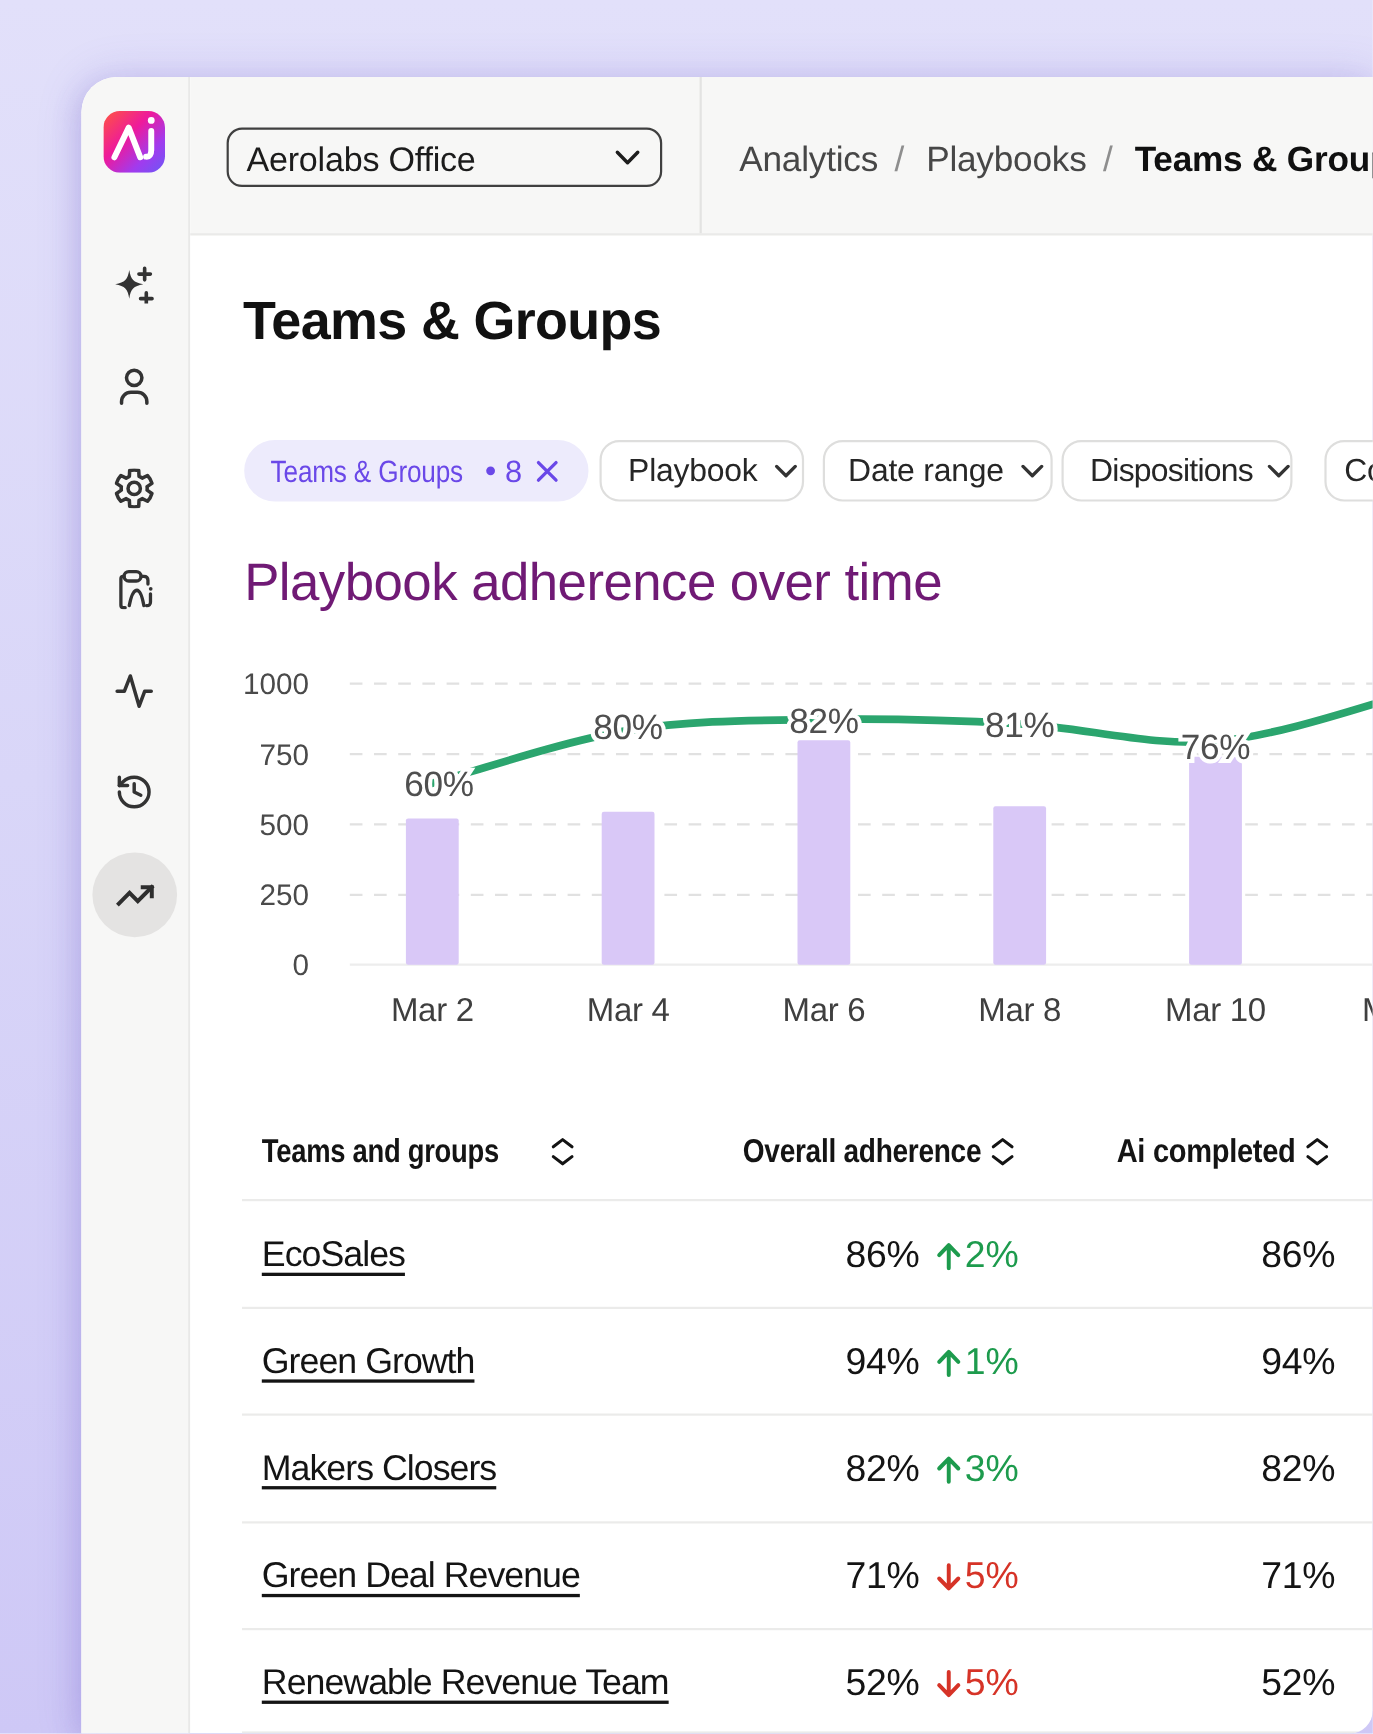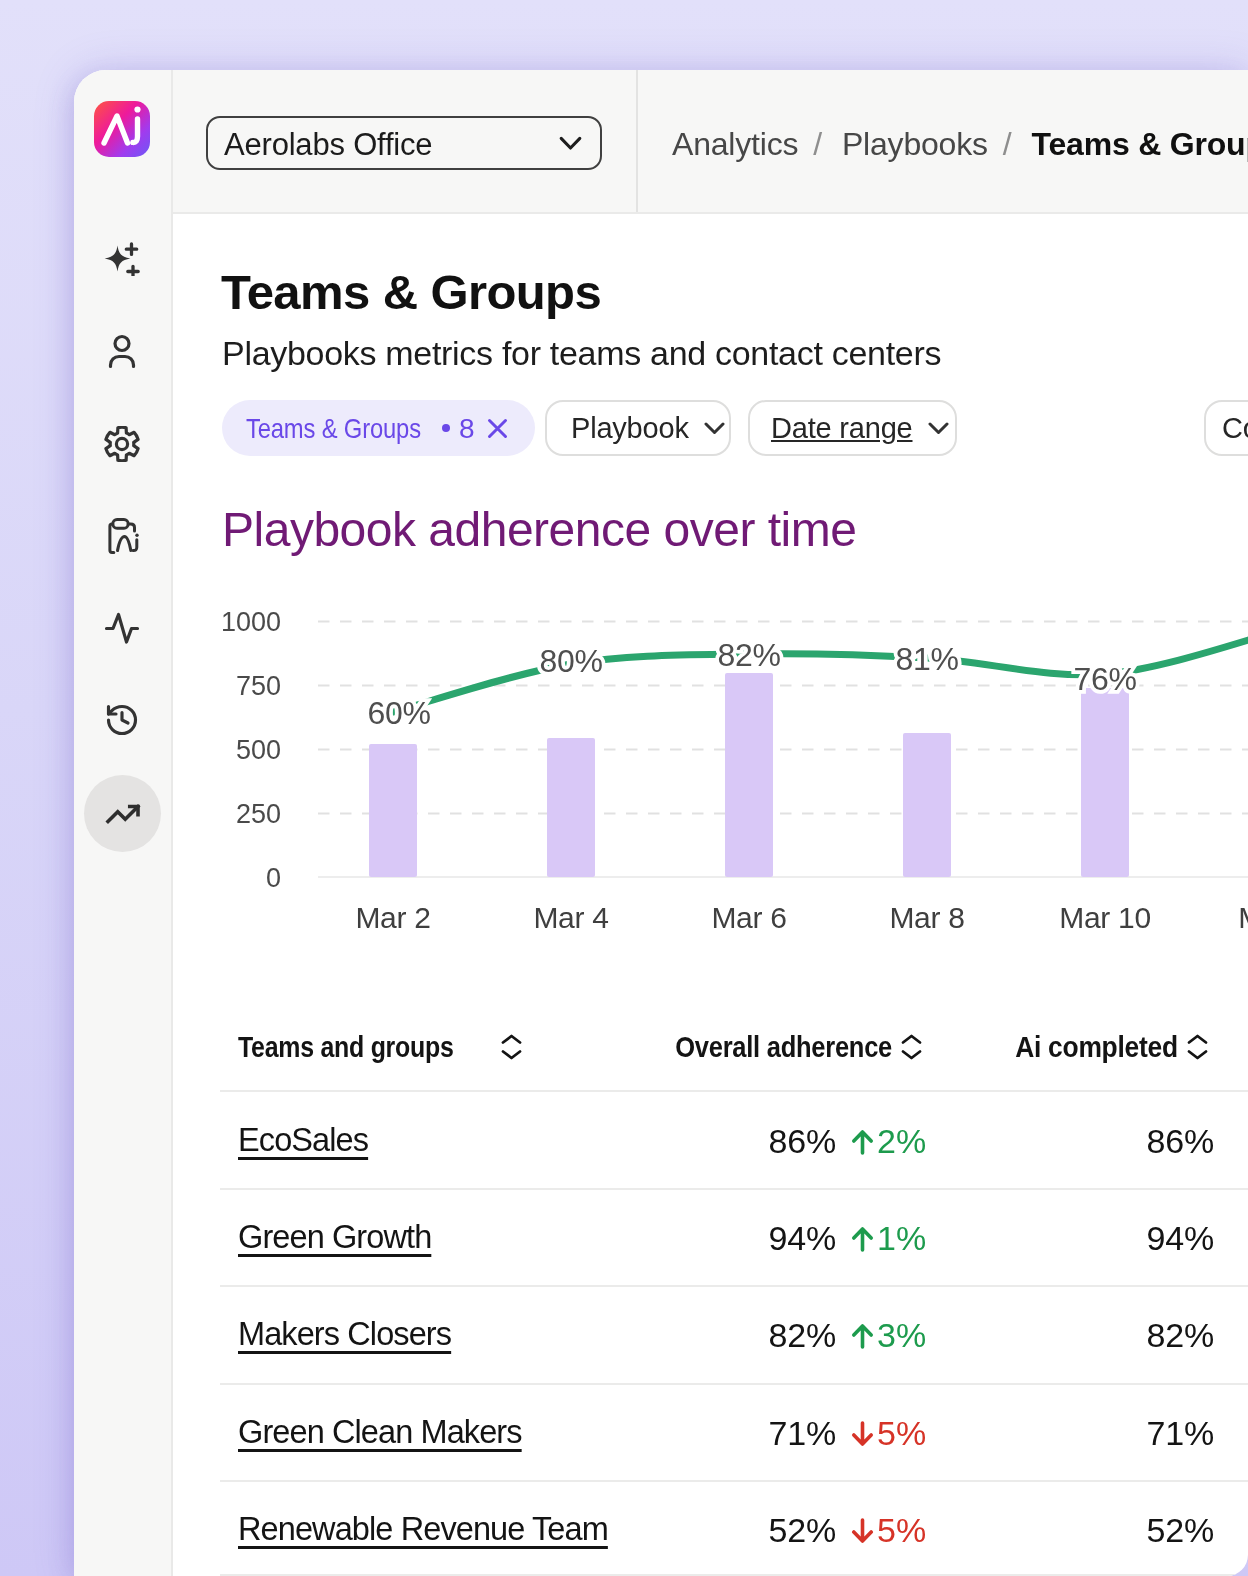--- a/index.html
+++ b/index.html
@@ -106,37 +106,41 @@
   </svg>
 
   <div id="selbtn"></div>
   <div id="seltext">Aerolabs Office</div>
   <svg class="abs" style="left:559px;top:136px" width="23" height="15" viewBox="0 0 23 15" fill="none" stroke="#1d1d1d" stroke-width="3.1" stroke-linecap="round" stroke-linejoin="round">
       <path d="M2.2 2.4 L11.5 12 L20.8 2.4"></path>
     </svg>
   <div id="crumbs">Analytics<span class="sl">/</span>Playbooks<span class="sl">/</span><b>Teams &amp; Groups</b></div>
 
   <div id="title">Teams &amp; Groups</div>
-  <div id="subtitle">Playbooks metrics for teams and contact centers</div>
 
   <div id="chip1" class="chip">
     <span style="left:24px;top:13px;font-size:28px;color:#6A48E8;transform:scaleX(.85);transform-origin:left;white-space:nowrap;">Teams &amp; Groups</span>
     <span style="left:220px;top:24px;width:8px;height:8px;border-radius:50%;background:#6A48E8;"></span>
     <span style="left:237px;top:13px;font-size:28px;color:#6A48E8;">8</span>
     <svg style="left:265px;top:18px" width="21" height="21" viewBox="0 0 21 21" fill="none" stroke="#6A48E8" stroke-width="3" stroke-linecap="round">
         <path d="M2.5 2.5 L18.5 18.5 M18.5 2.5 L2.5 18.5"></path>
       </svg>
   </div>
   <div class="chip" style="left:545px;width:186px;border-radius:18px;padding-left:24px;">Playbook
     <svg style="margin-left:15px" width="21" height="13" viewBox="0 0 21 13" fill="none" stroke="#333" stroke-width="3" stroke-linecap="round" stroke-linejoin="round">
         <path d="M2 2 L10.5 10.5 L19 2"></path>
       </svg>
   </div>
-  <div class="chip" style="left:748px;width:209px;border-radius:18px;padding-left:21px;text-decoration:underline;">Date range
+  <div class="chip" style="left:748px;width:209px;border-radius:18px;padding-left:21px;">Date range
     <svg style="margin-left:15px" width="21" height="13" viewBox="0 0 21 13" fill="none" stroke="#333" stroke-width="3" stroke-linecap="round" stroke-linejoin="round">
+        <path d="M2 2 L10.5 10.5 L19 2"></path>
+      </svg>
+  </div>
+  <div class="chip" style="left:965px;width:210px;border-radius:18px;padding-left:24px;letter-spacing:-.7px;">Dispositions
+    <svg style="margin-left:13px" width="21" height="13" viewBox="0 0 21 13" fill="none" stroke="#333" stroke-width="3" stroke-linecap="round" stroke-linejoin="round">
         <path d="M2 2 L10.5 10.5 L19 2"></path>
       </svg>
   </div>
   <div class="chip" style="left:1204px;width:120px;border-radius:18px;padding-left:16px;">Contact</div>
 
   <div id="sect">Playbook adherence over time</div>
 
   <svg id="chartsvg" width="1248" height="400" viewBox="0 560 1248 400">
     <g font-family="Liberation Sans, sans-serif">
       <g fill="#4a4a4a" font-size="27" text-anchor="end">
@@ -221,21 +225,21 @@
       </svg>1%</div>
   <div class="v3" style="top:1219px">94%</div>
 
   <div class="rname" style="top:1316px">Makers Closers</div>
   <div class="v2" style="top:1316px">82%</div>
   <div class="chg up" style="top:1316px"><svg width="23" height="26" viewBox="0 0 23 26" fill="none" stroke="#1d9b4d" stroke-width="3.6" stroke-linecap="round" stroke-linejoin="round">
         <path d="M11.5 24 V4.5 M2.8 12 L11.5 3 L20.2 12"></path>
       </svg>3%</div>
   <div class="v3" style="top:1316px">82%</div>
 
-  <div class="rname" style="top:1414px">Green Clean Makers</div>
+  <div class="rname" style="top:1414px">Green Deal Revenue</div>
   <div class="v2" style="top:1414px">71%</div>
   <div class="chg dn" style="top:1414px"><svg width="23" height="26" viewBox="0 0 23 26" fill="none" stroke="#d63327" stroke-width="3.6" stroke-linecap="round" stroke-linejoin="round">
         <path d="M11.5 2 V21.5 M2.8 14 L11.5 23 L20.2 14"></path>
       </svg>5%</div>
   <div class="v3" style="top:1414px">71%</div>
 
   <div class="rname" style="top:1511px">Renewable Revenue Team</div>
   <div class="v2" style="top:1511px">52%</div>
   <div class="chg dn" style="top:1511px"><svg width="23" height="26" viewBox="0 0 23 26" fill="none" stroke="#d63327" stroke-width="3.6" stroke-linecap="round" stroke-linejoin="round">
         <path d="M11.5 2 V21.5 M2.8 14 L11.5 23 L20.2 14"></path>

